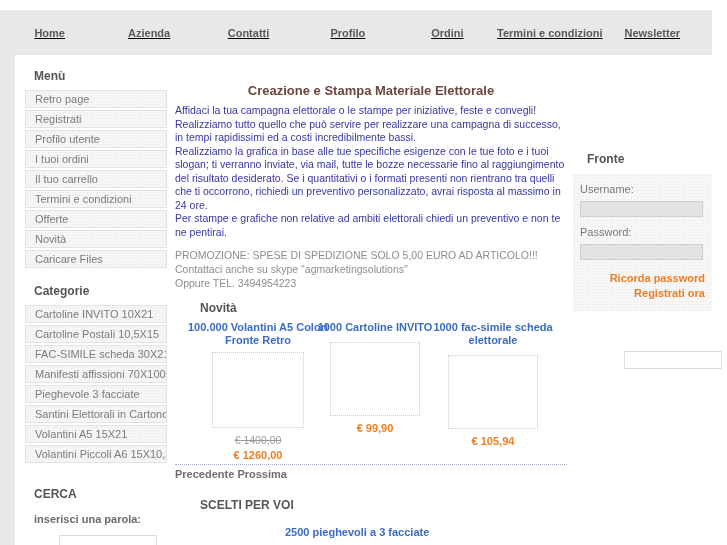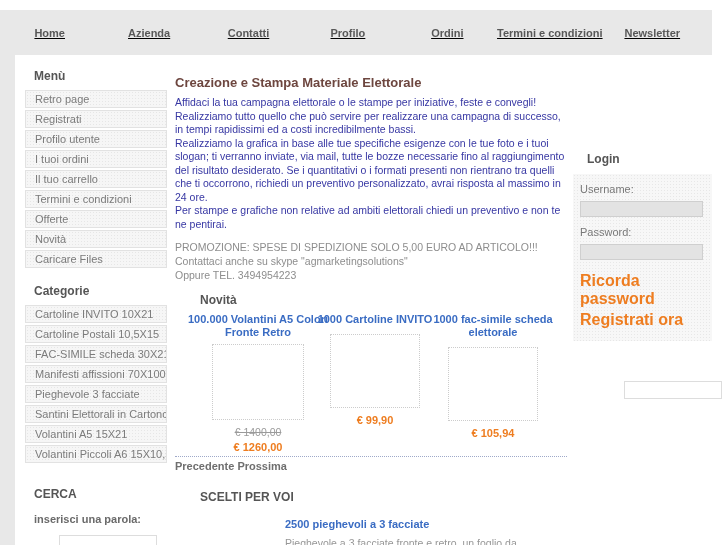--- a/index.html
+++ b/index.html
@@ -39,21 +39,21 @@
   .cat-block { margin-top:16px; }
   .search-block { margin-top:24px; }
   .search-label { font-size:11px; font-weight:bold; color:#6a6a6a; margin:12px 0 8px 9px; }
   .search-input {
     margin-left:34px; width:98px; height:17px;
     border:1px solid #ddd; background:#fff; font-size:11px; padding:0 3px;
   }
 
   
   .main-col { position:absolute; left:160px; top:8px; width:392px; }
-  .page-title { font-size:13px; font-weight:bold; color:#6d463f; margin:12px 0 6px; }
+  .page-title { font-size:13px; font-weight:bold; color:#6d463f; text-align:center; margin:20px 0 6px; }
   .intro p { color:#3737a3; font-size:10.5px; line-height:13.5px; }
   .promo { margin-top:9px; color:#8d8d8d; font-size:10.5px; line-height:14px; }
   .news-heading { font-size:12px; font-weight:bold; color:#555; margin:11px 0 0 25px; }
   .products-row { position:relative; height:143px; margin-top:6px; }
   .product { position:absolute; top:0; text-align:center; }
   .product-1 { left:8px;   width:150px; }
   .product-2 { left:140px; width:120px; }
   .product-3 { left:253px; width:130px; }
   .product-title { display:block; font-size:11px; font-weight:bold; color:#3a6cc3; line-height:13px; cursor:pointer; text-decoration:none; }
   .product-image { border:1px dotted #ccc; background:#fff; margin:5px auto 6px; }
@@ -78,21 +78,21 @@
     background-color:#f7f7f7;
     background-image:radial-gradient(#e7e7e7 18%, rgba(0,0,0,0) 19%);
     background-size:3px 3px;
     padding:9px 7px 12px 7px;
   }
   .login-label { display:block; font-size:11px; color:#787878; margin-bottom:4px; }
   .login-input {
     width:123px; height:16px; background:#e3e3e3; border:1px solid #cfcfcf;
     margin-bottom:9px; font-size:11px; padding:0 3px;
   }
-  .login-link { display:block; font-size:16px; font-weight:bold; color:#ee7d20; margin-top:3px; cursor:pointer; text-decoration:none; }
+  .login-link { display:block; font-size:11px; font-weight:bold; color:#ee7d20; margin-top:3px; cursor:pointer; text-decoration:none;text-align:right; }
   .misc-input {
     display:block; margin:40px 0 0 51px; width:98px; height:18px;
     border:1px solid #ddd; background:#fff; font-size:11px; padding:0 3px;
   }
 </style>
 </head>
 <body>
 
 <div class="viewport">
   <div class="page-bg"></div>
@@ -188,21 +188,21 @@
         <div class="featured-img-cell"></div>
         <div class="featured-body">
           <a class="featured-title">2500 pieghevoli a 3 facciate</a>
           <p class="featured-desc">Pieghevole a 3 facciate fronte e retro, un foglio da stampante piegato in 3 carta da 90g patinata opaca formato chiuso 21X10, aperto 21X30 SPEDITI GIA' PIEGATI UNO AD UNO</p>
 
         </div>
       </div>
     </main>
 
     <aside class="right-col">
-      <h2 class="login-heading">Login</h2>
+      <h2 class="login-heading">Fronte</h2>
       <div class="login-box">
         <label class="login-label">Username:</label>
         <input class="login-input" type="text" style="">
         <label class="login-label">Password:</label>
         <input class="login-input" type="password" style="">
         <a class="login-link">Ricorda password</a>
         <a class="login-link">Registrati ora</a>
       </div>
       <input class="misc-input" type="text" style="">
     </aside>

